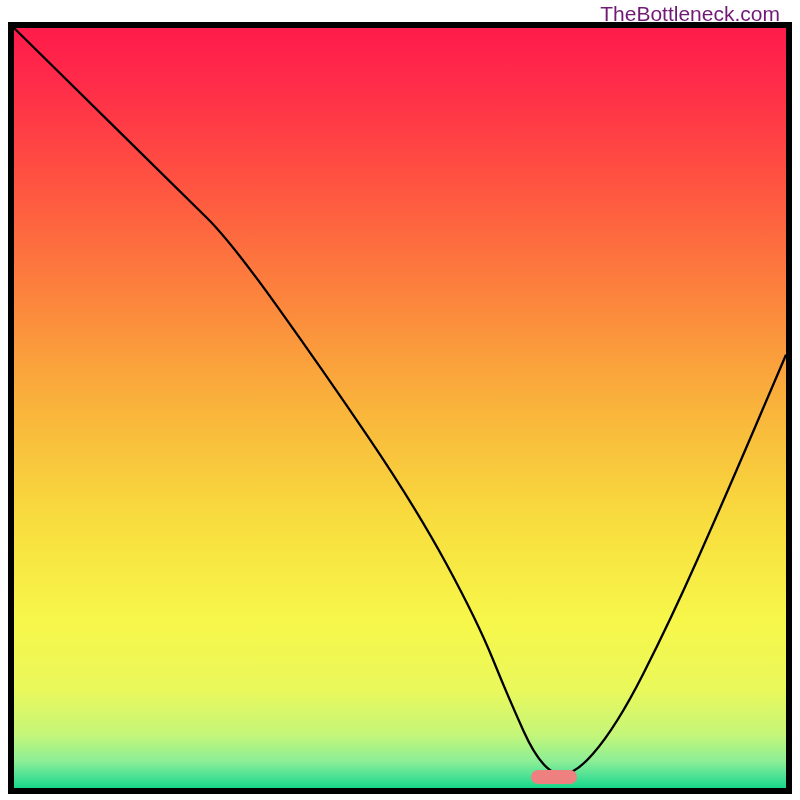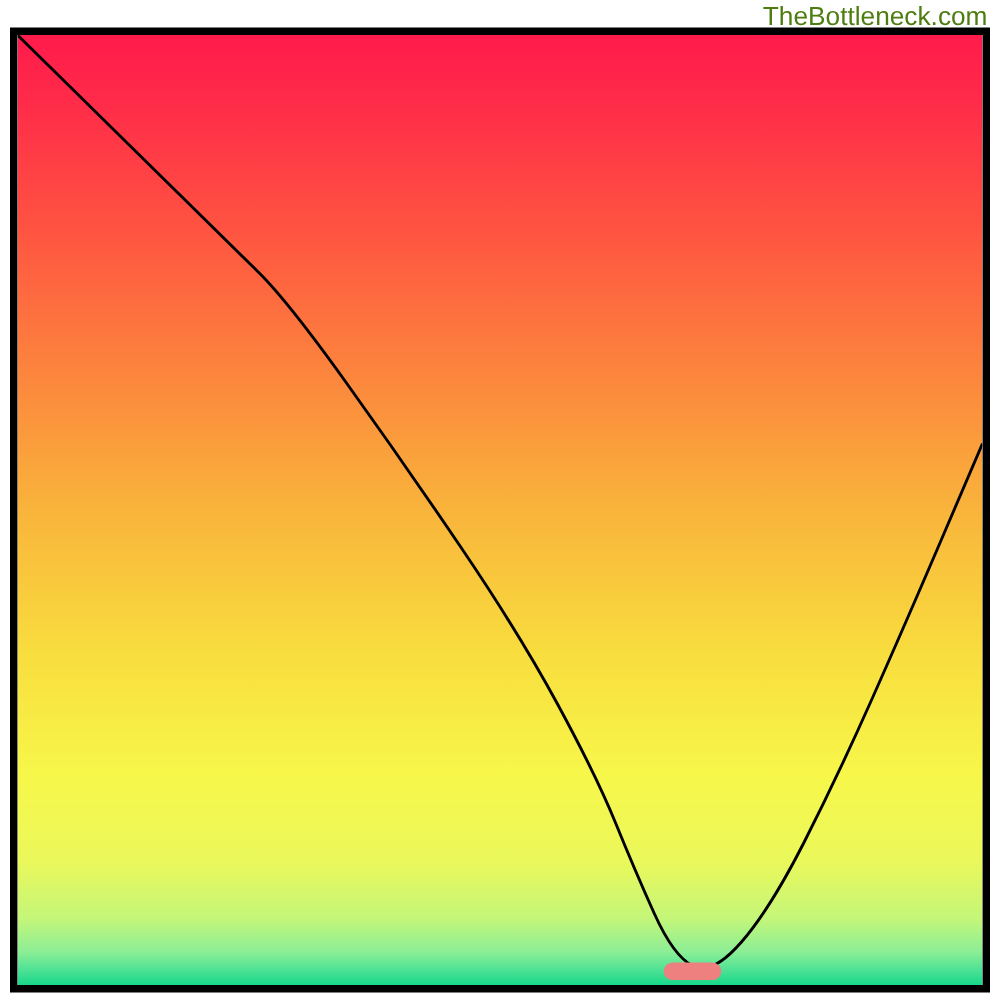--- a/index.html
+++ b/index.html
@@ -12,24 +12,24 @@
     overflow: hidden;
   }
   .wrapper {
     position: relative;
     width: 800px;
     height: 800px;
   }
   .attribution {
     position: absolute;
     top: 2px;
-    right: 10px;
+    right: 20px;
     font-size: 21px;
     font-weight: 400;
-    color: #4d7c0f;
+    color: #701a75;
     letter-spacing: 0px;
     z-index: 20;
   }
   .plot-frame {
     position: absolute;
     left: 14px;
     top: 28px;
     width: 772px;
     height: 760px;
     outline: 6px solid #000000;

